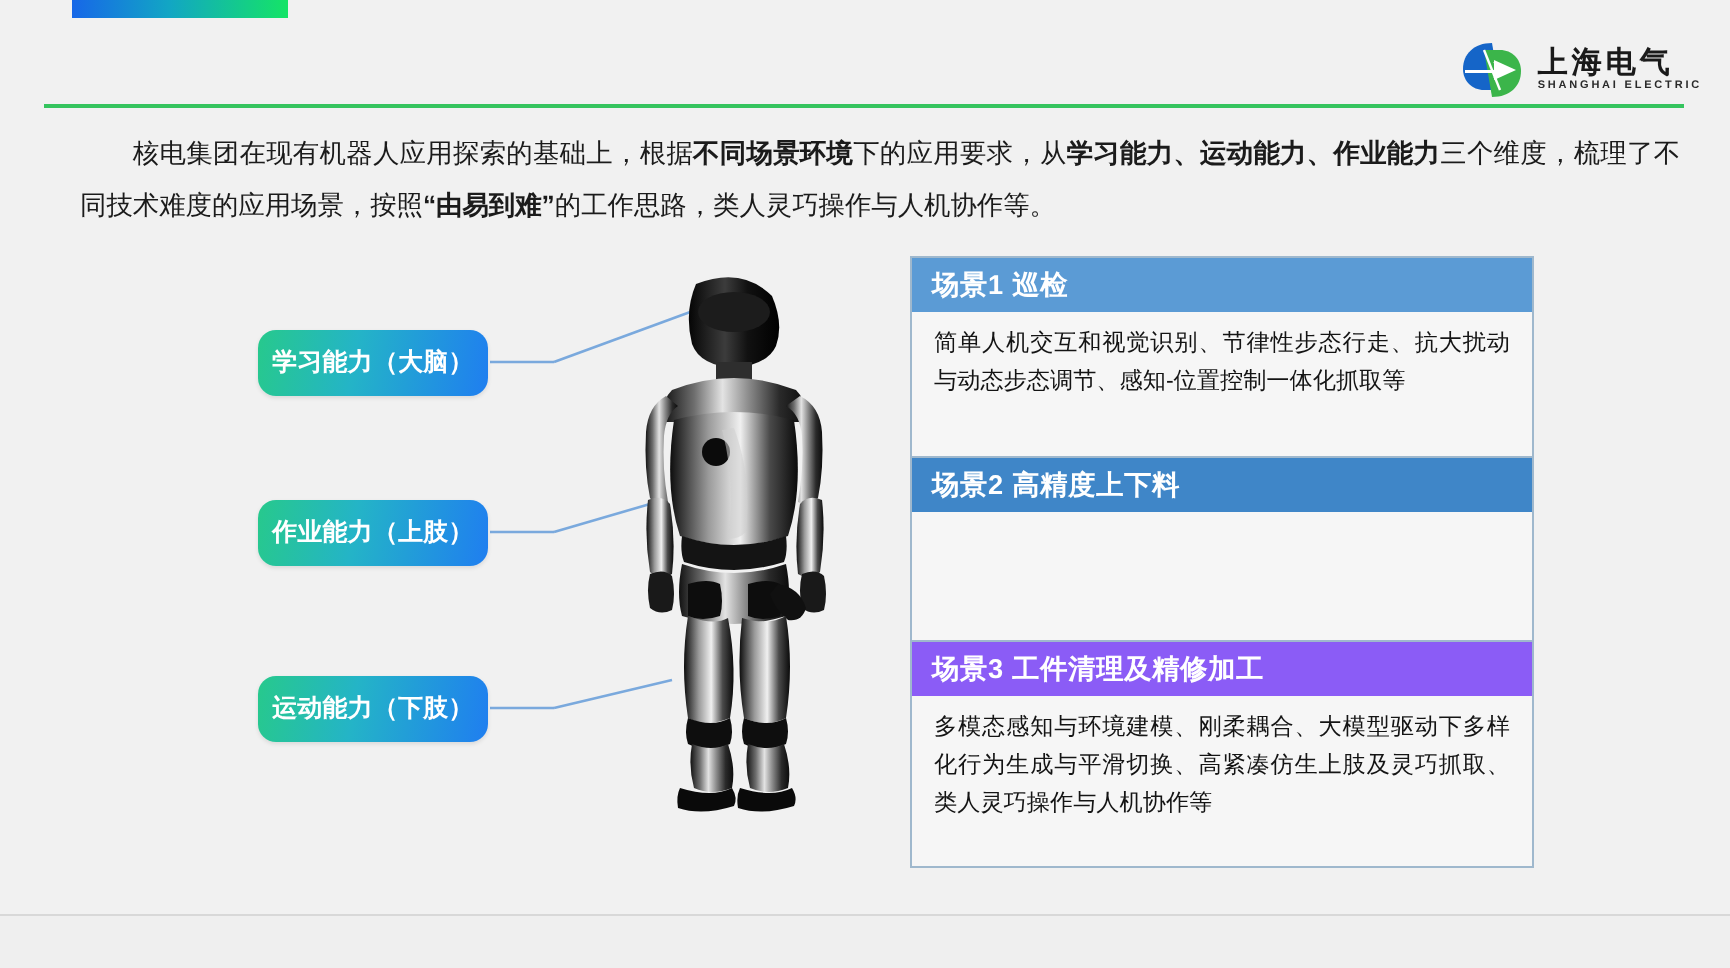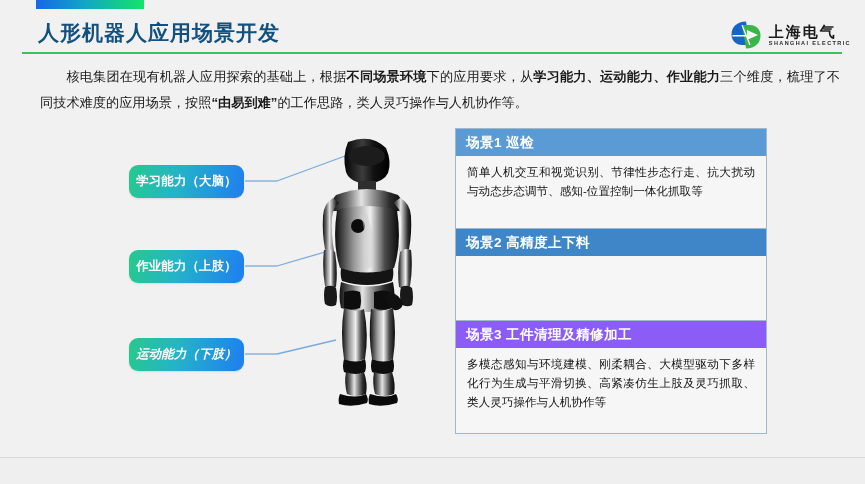--- a/index.html
+++ b/index.html
@@ -113,21 +113,21 @@
     font-size: 12.4px;
     font-weight: bold;
     display: flex;
     align-items: center;
     justify-content: center;
     letter-spacing: 0.2px;
     box-shadow: 0 1px 2px rgba(0,0,0,0.10);
   }
   #pill-brain { left: 129px; top: 165px; }
   #pill-upper { left: 129px; top: 250px; }
-  #pill-lower { left: 129px; top: 338px; font-style: italic; }
+  #pill-lower { left: 129px; top: 338px; }
 
   
   .leaders {
     position: absolute;
     left: 0; top: 0;
     width: 865px; height: 484px;
     pointer-events: none;
   }
 
   
@@ -194,21 +194,20 @@
     background: #efefef;
   }
 </style>
 </head>
 <body>
 
 <div id="slide">
 
   <div class="top-accent"></div>
 
-  <div class="slide-title">人形机器人应用场景开发</div>
   <div class="title-rule"></div>
 
   <div class="brand">
     <svg class="brand-mark" viewBox="0 0 64 60">
       <path d="M32 3 C14 3 3 14 3 29 C3 41 12 50 24 50 L40 50 Z" fill="#1565c8"></path>
       <path d="M32 57 C50 57 61 46 61 31 C61 19 52 10 40 10 L24 10 Z" fill="#3bb54a"></path>
       <path d="M6 31 L40 31 L33 22 L52 30 L33 38 L40 31" fill="#ffffff"></path>
       <path d="M5 30 L41 30 L41 33 L5 33 Z" fill="#ffffff"></path>
       <path d="M34 20 L56 30 L34 40 Z" fill="#ffffff"></path>
       <path d="M24 10 L40 50" stroke="#ffffff" stroke-width="2.4" fill="none"></path>

